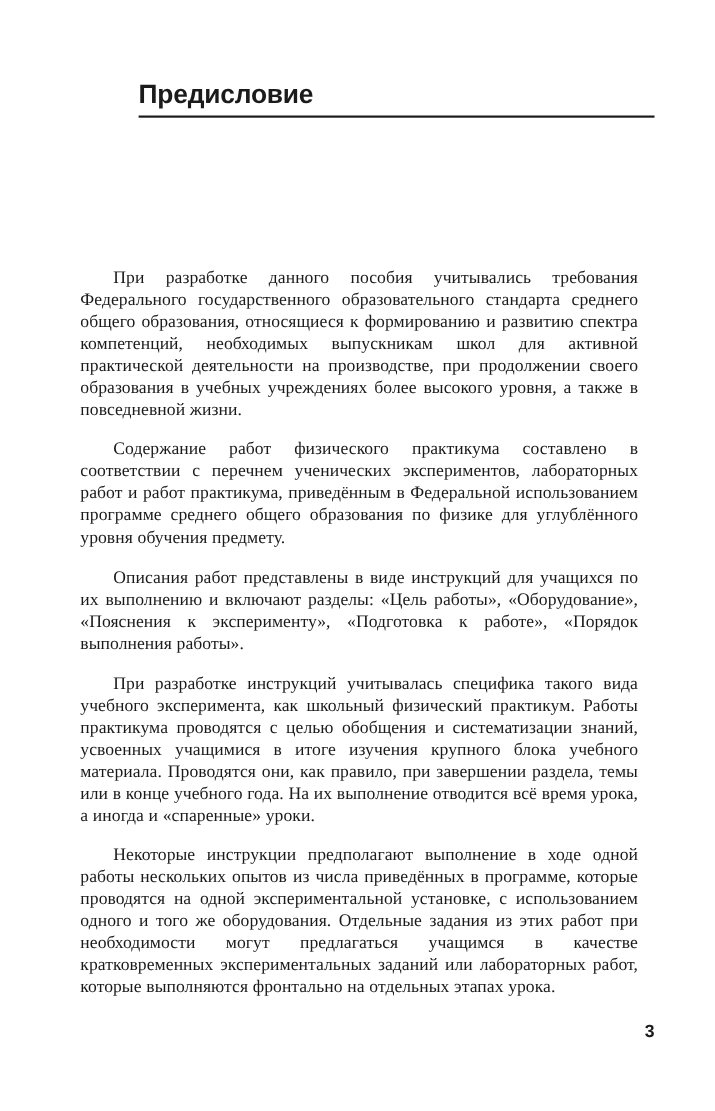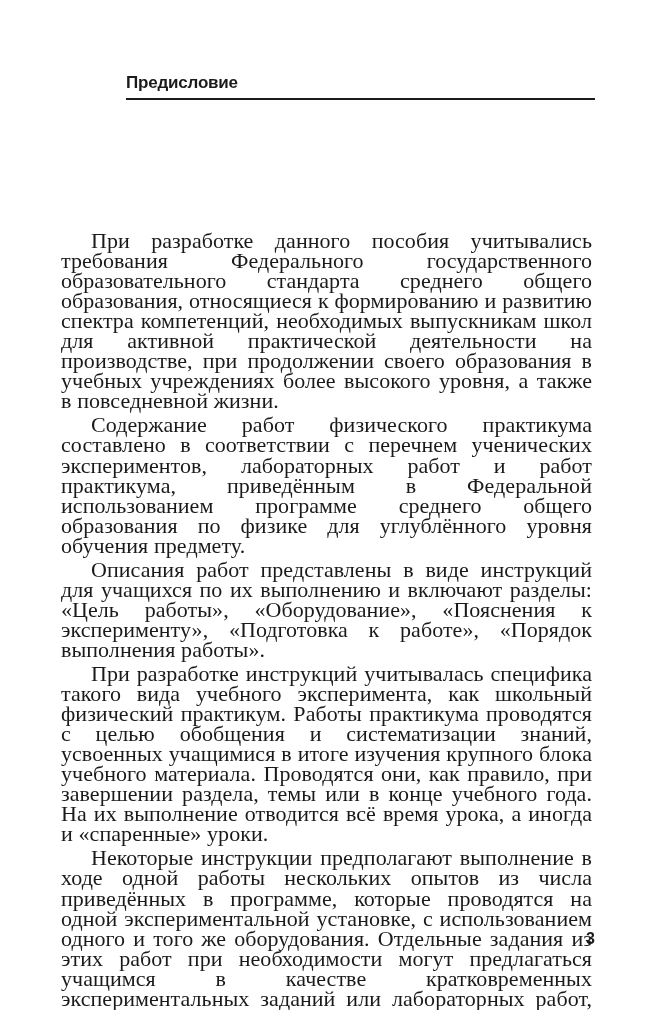--- a/index.html
+++ b/index.html
@@ -23,21 +23,21 @@
   .heading-block {
     position: absolute;
     left: 126px;
     top: 74px;
     width: 469px;
   }
 
   .heading-title {
     font-family: "Liberation Sans", "DejaVu Sans", sans-serif;
     font-weight: 700;
-    font-size: 17px;
+    font-size: 24px;
     line-height: 1.05;
     letter-spacing: -0.2px;
     color: #1b1b1b;
     margin: 0;
     white-space: nowrap;
   }
 
   .heading-rule {
     margin-top: 6px;
     height: 2px;
@@ -47,25 +47,25 @@
 
   
   .text-column {
     position: absolute;
     left: 57px;
     top: 227px;
     width: 539px;
   }
 
   .body-paragraph {
-    margin: 4px;
+    margin: 16px;
     text-align: justify;
     text-justify: inter-word;
     text-indent: 30px;
-    font-size: 22px;
+    font-size: 16px;
     line-height: 20.05px;
     letter-spacing: 0.05px;
     word-spacing: 0.2px;
     color: #1a1a1a;
     hyphens: manual;
   }
 
   
   .page-number {
     position: absolute;

